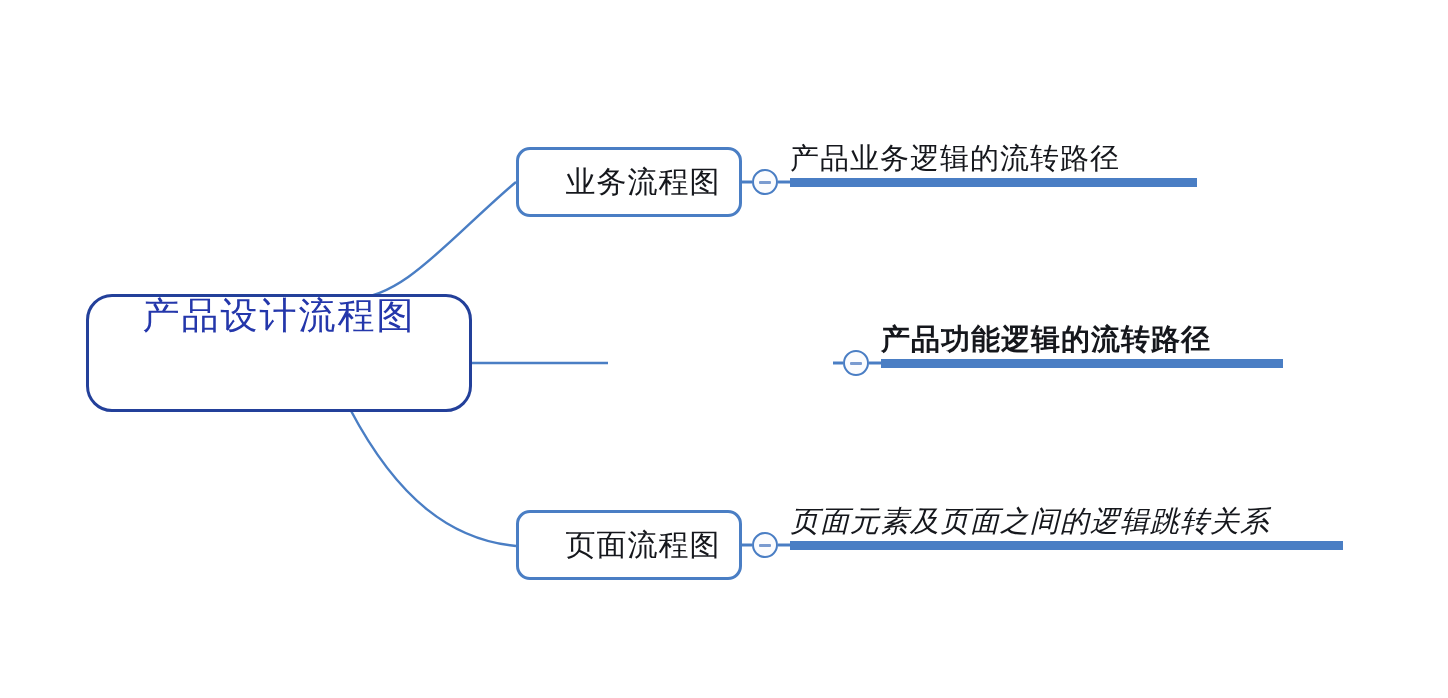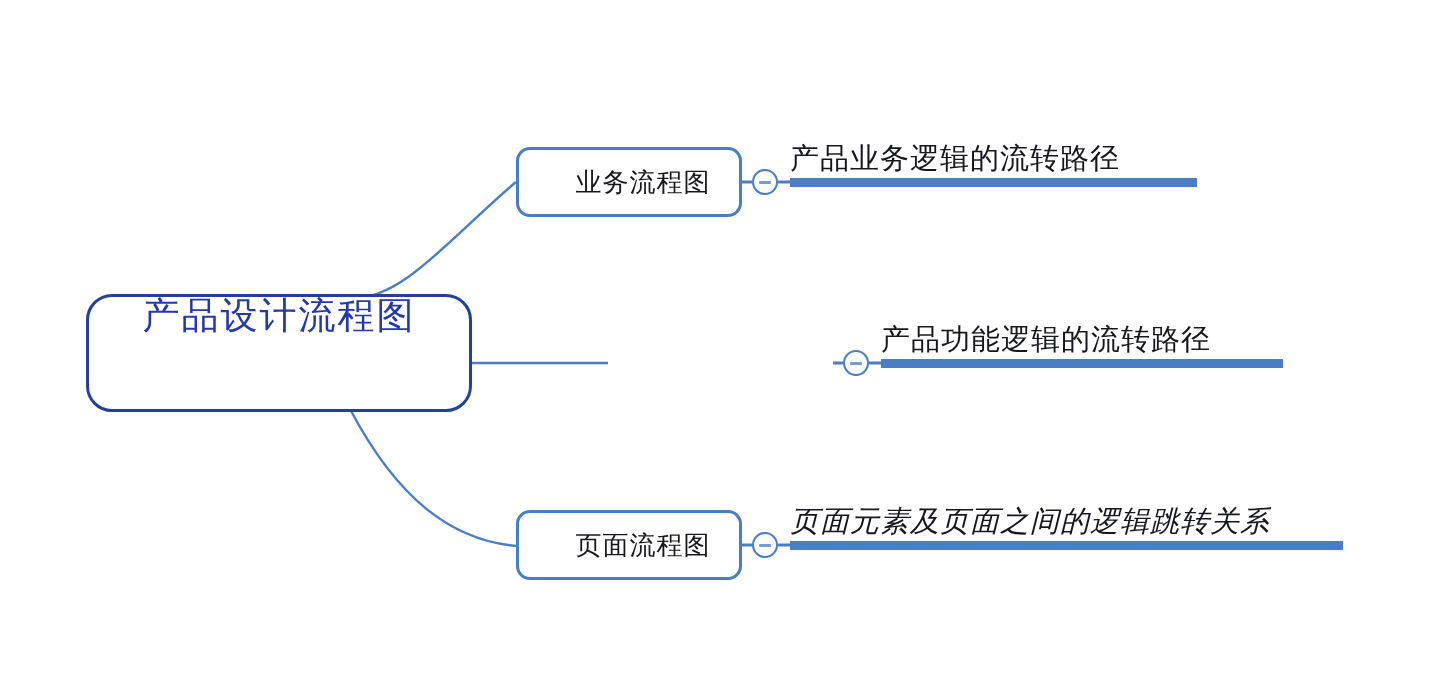--- a/index.html
+++ b/index.html
@@ -56,21 +56,21 @@
     box-sizing: border-box;
     border: 3px solid #4a7ec4;
     border-radius: 14px;
     background: #ffffff;
     display: flex;
     align-items: center;
     justify-content: center;
     z-index: 3;
   }
   .branch-label {
-    font-size: 26px;
+    font-size: 30px;
     line-height: 1;
     color: #15171c;
     letter-spacing: 1px;
     white-space: nowrap;
     margin-left: 28px;
   }
 
   
   .collapse-toggle {
     position: absolute;
@@ -149,21 +149,21 @@
     <span class="minus"></span>
   </div>
   <div class="leaf" style="left:790px; top:132px; width:407px; height:55px;">
     <span class="leaf-text">产品业务逻辑的流转路径</span>
     <span class="leaf-bar" style="width:407px;"></span>
   </div>
 
   <div class="collapse-toggle" style="left:843px; top:350px;">
     <span class="minus"></span>
   </div>
-  <div class="leaf" style="left:881px; top:313px; width:402px; height:55px;">
+  <div class="leaf" style="left:881px; top:313px; width:402px; height:55px;font-weight:bold;">
     <span class="leaf-text">产品功能逻辑的流转路径</span>
     <span class="leaf-bar" style="width:402px;"></span>
   </div>
 
   <div class="branch-node" style="left:516px; top:510px; width:226px; height:70px;">
     <span class="branch-label">页面流程图</span>
   </div>
   <div class="collapse-toggle" style="left:752px; top:532px;">
     <span class="minus"></span>
   </div>

